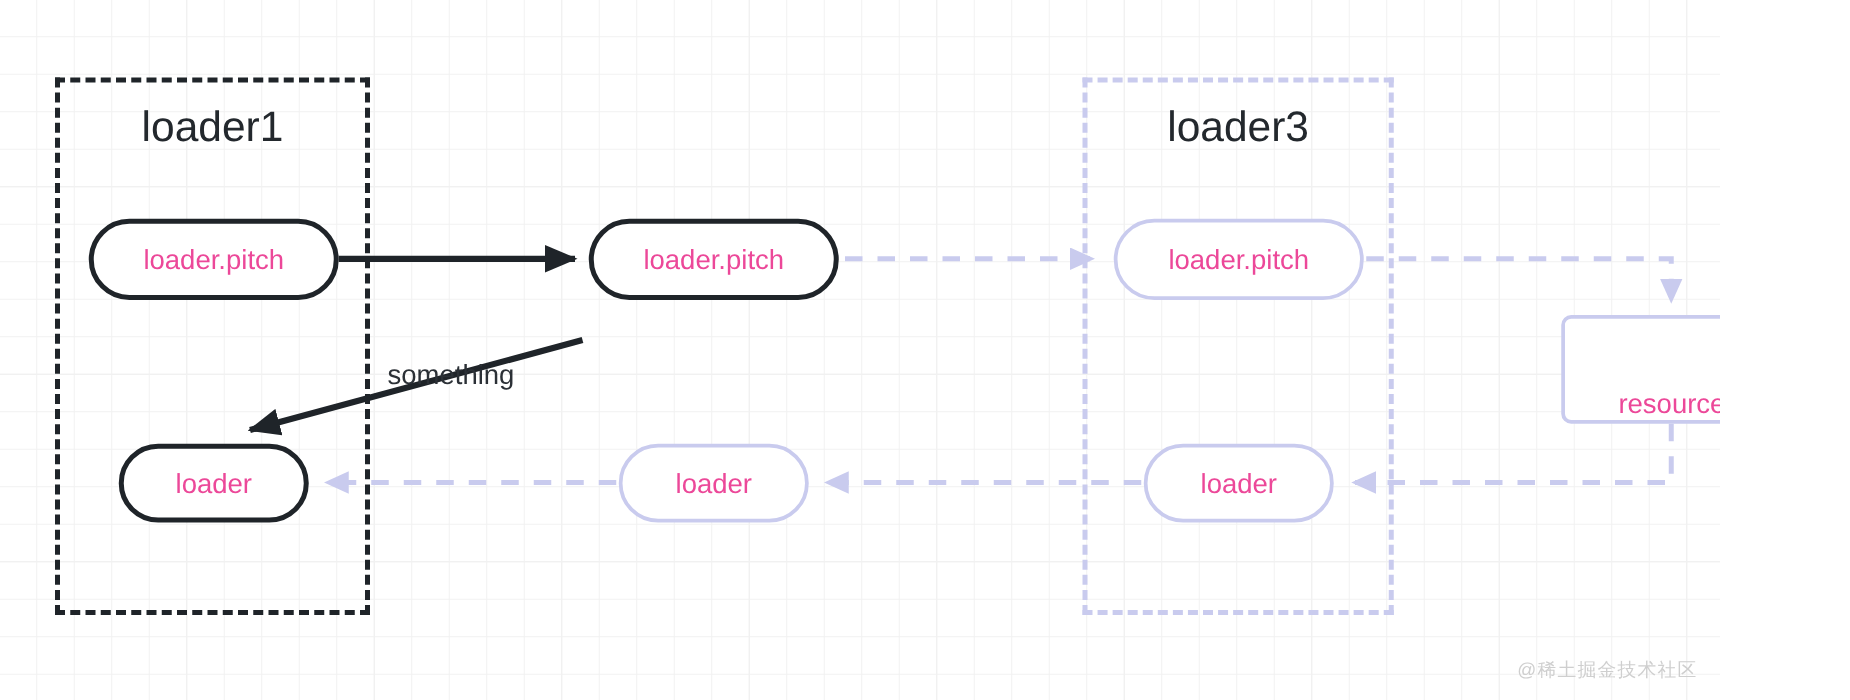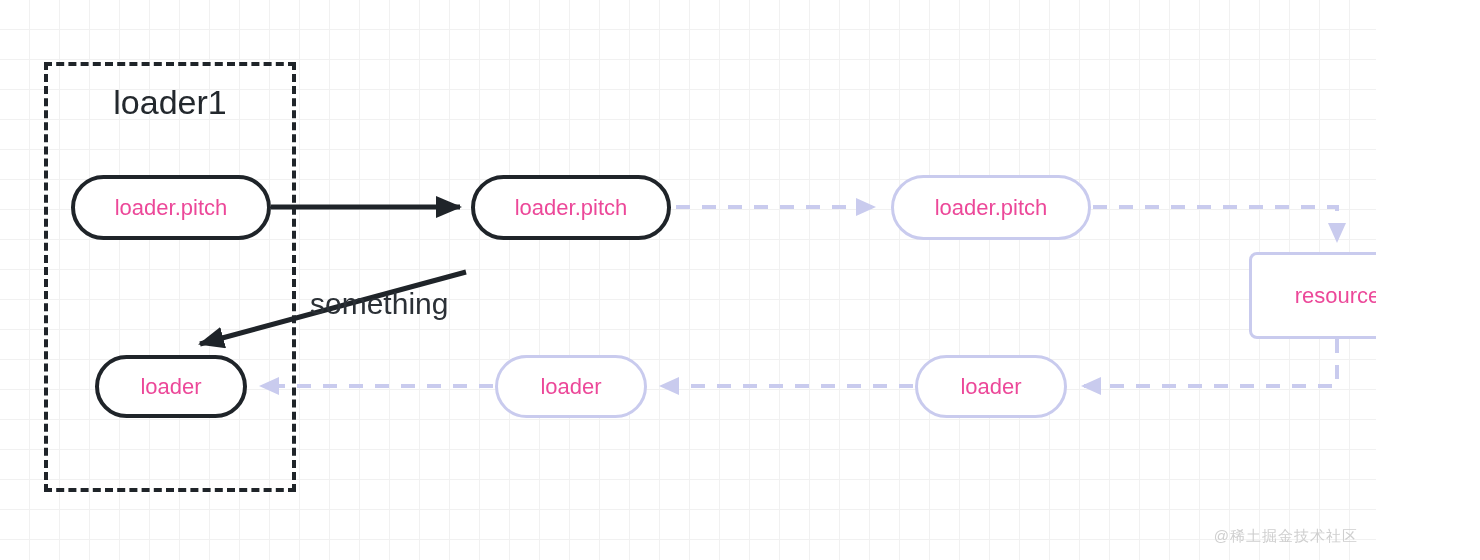--- a/index.html
+++ b/index.html
@@ -69,24 +69,25 @@
     border: 4px solid #1f2429;
     border-radius: 34px;
   }
   .node.pill-light {
     border: 3px solid #c9cbee;
     border-radius: 34px;
   }
   .node.rect-light {
     border: 3px solid #c9cbee;
     border-radius: 8px;
+    align-items: flex-end;
   }
   .edge-label {
     position: absolute;
-    font-size: 30px;
+    font-size: 22px;
     color: #2b3036;
     white-space: nowrap;
     background: transparent;
   }
   .watermark {
     position: absolute;
     right: 18px;
     bottom: 14px;
     font-size: 15px;
     color: #cfcfcf;
@@ -139,20 +140,23 @@
     <g>
       <line x1="493" y1="386" x2="261" y2="386" stroke="#c9cbee" stroke-width="4" stroke-dasharray="14 12" marker-end="url(#arrow-light)"></line>
     </g>
   </svg>
 
   <div class="group-box dark" style="left:44px; top:62px; width:252px; height:430px;">
     <div class="group-title">loader1</div>
   </div>
 
 
+  <div class="group-box light" style="left:866px; top:62px; width:249px; height:430px;">
+    <div class="group-title">loader3</div>
+  </div>
 
   <div class="node pill-dark" style="left:71px; top:175px; width:200px; height:65px;">
     <span>loader.pitch</span>
   </div>
 
   <div class="node pill-dark" style="left:95px; top:355px; width:152px; height:63px;">
     <span>loader</span>
   </div>
 
   <div class="node pill-dark" style="left:471px; top:175px; width:200px; height:65px;">

